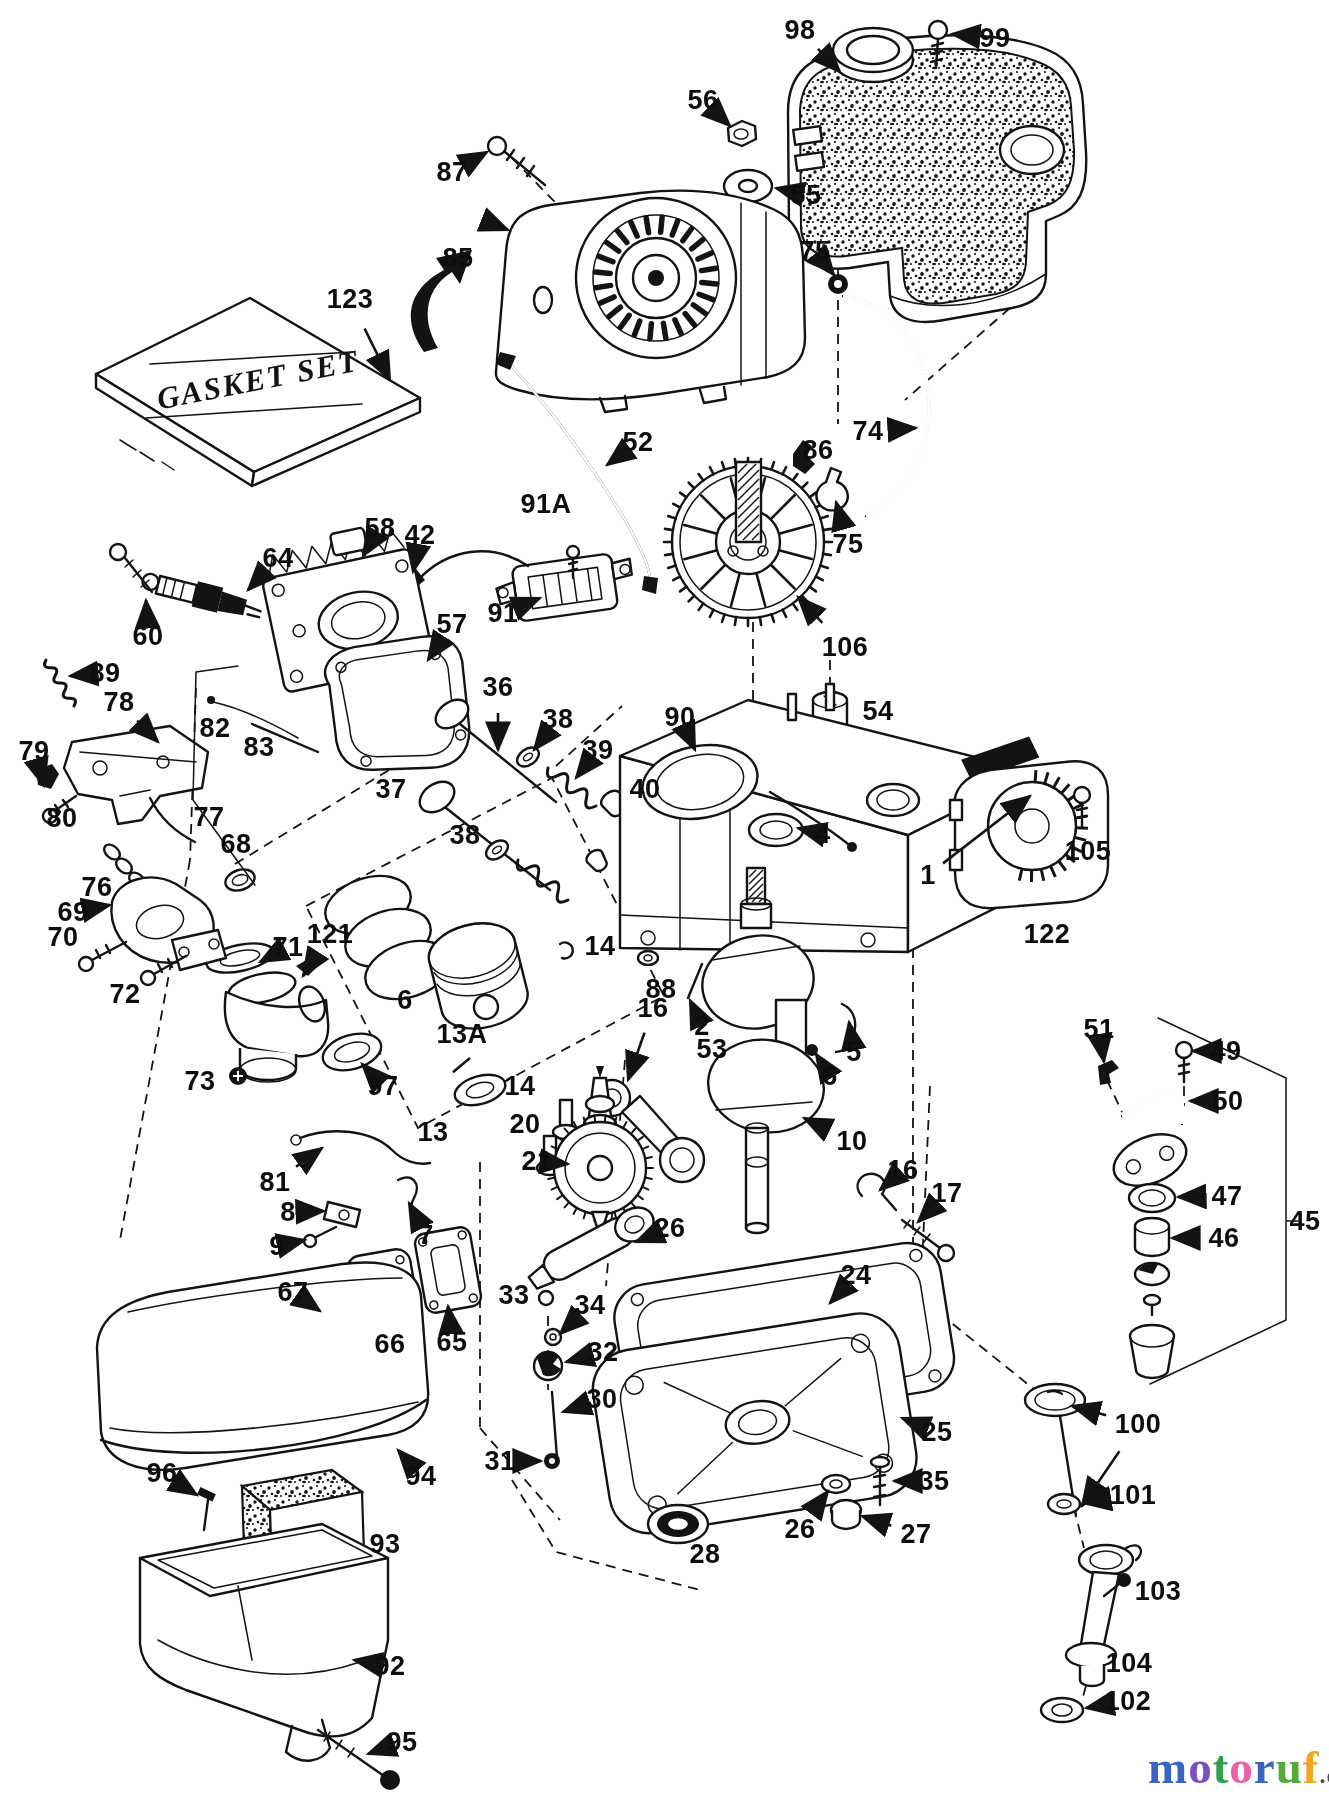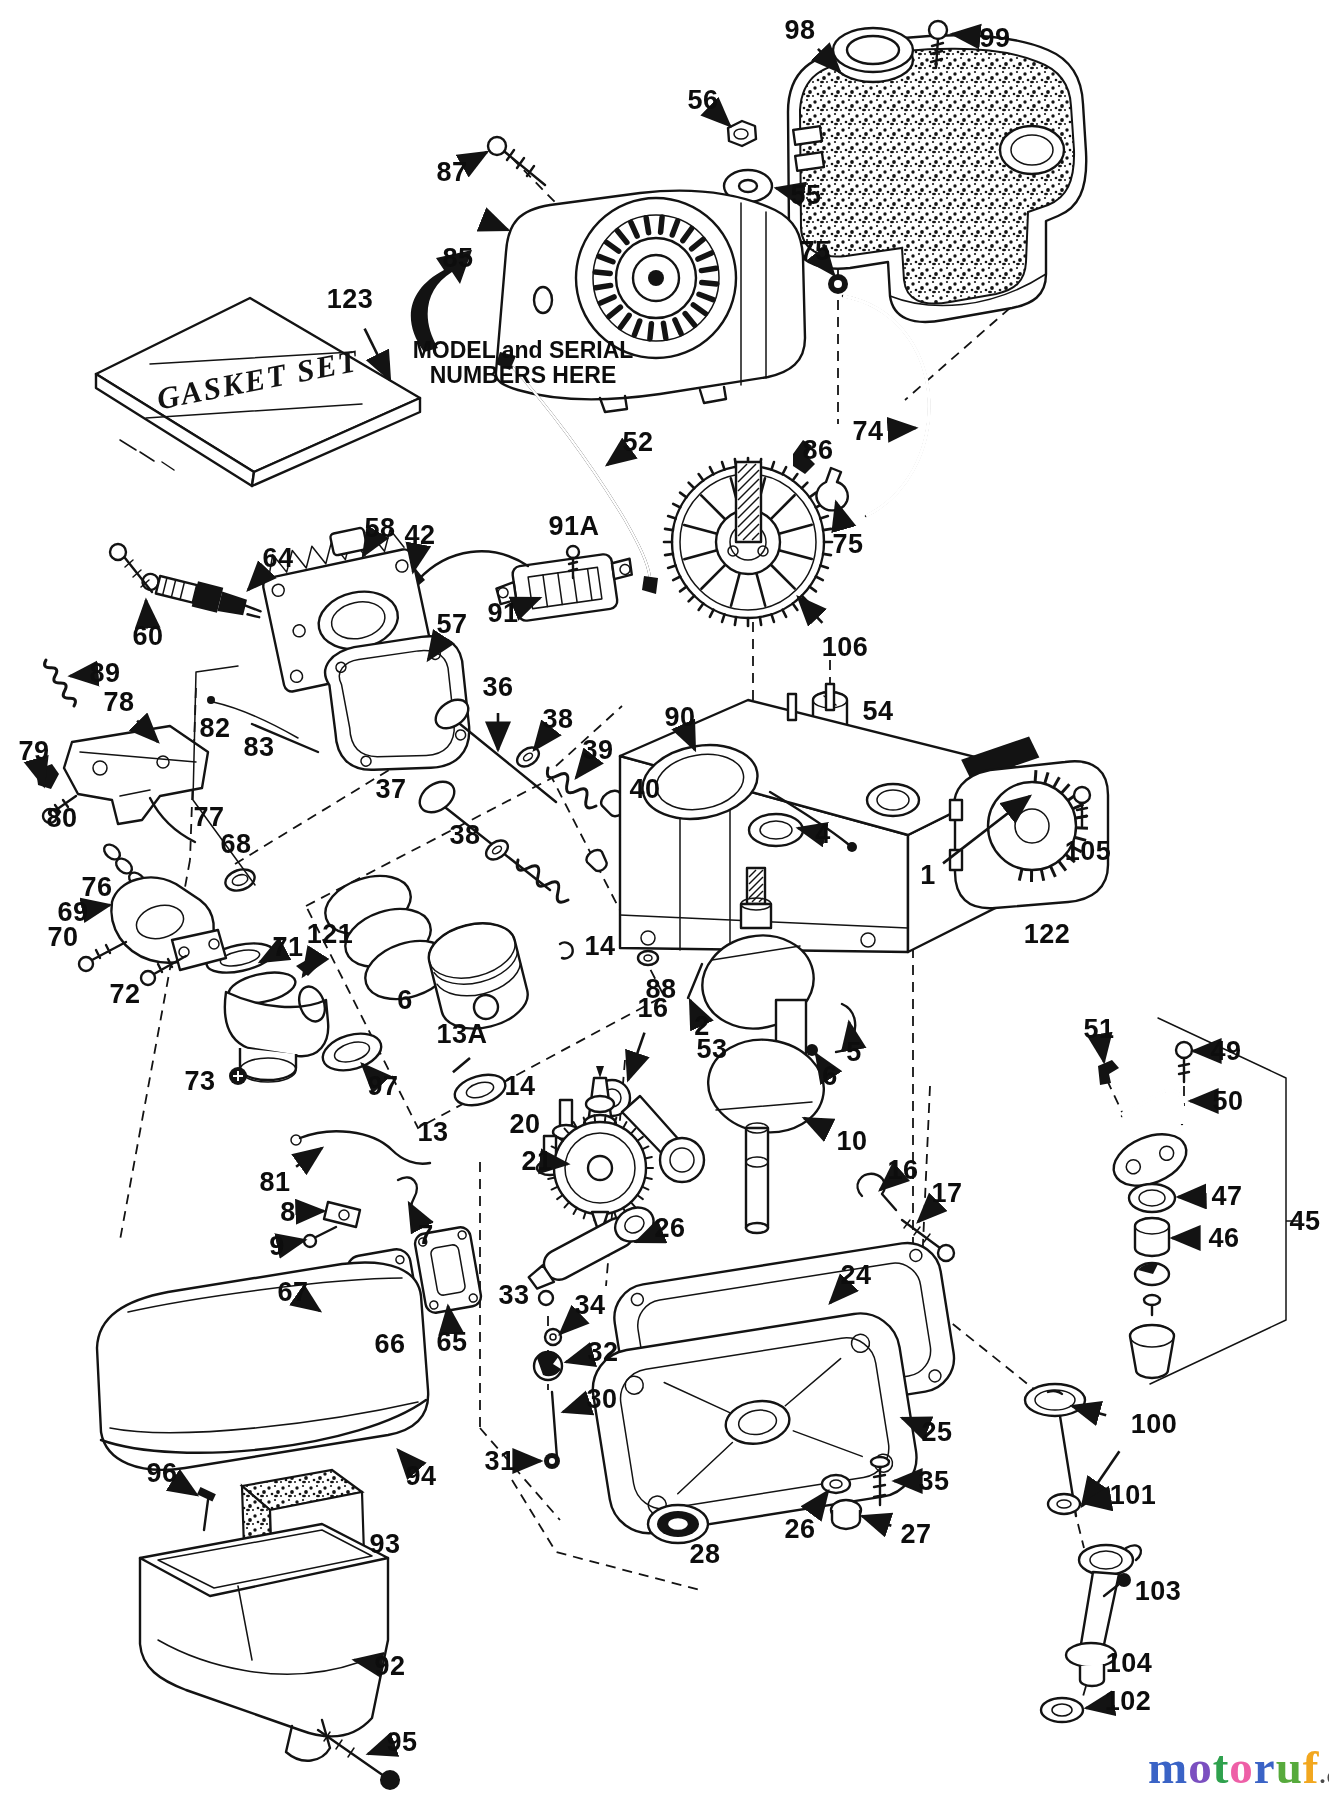--- a/index.html
+++ b/index.html
@@ -807,41 +807,37 @@
         <line x1="891.3342342506867" y1="1525.7780780835621" x2="862" y2="1516" stroke="#131313" stroke-width="2.6" marker-end="url(#ah)"></line>
         <line x1="403.77307906272125" y1="1456.5260893752502" x2="398" y2="1450" stroke="#131313" stroke-width="2.6" marker-end="url(#ah)"></line>
         <line x1="364.35375798036426" y1="1661.7256263300608" x2="354" y2="1660" stroke="#131313" stroke-width="2.6" marker-end="url(#ah)"></line>
         <line x1="1095.4490005135392" y1="1706.4251665810768" x2="1086" y2="1708" stroke="#131313" stroke-width="2.6" marker-end="url(#ah)"></line>
         <line x1="377.4822513268449" y1="1750.6533230611135" x2="368" y2="1754" stroke="#131313" stroke-width="2.6" marker-end="url(#ah)"></line>
         <line x1="449.128780322054" y1="1316.159022898486" x2="448" y2="1306" stroke="#131313" stroke-width="2.6" marker-end="url(#ah)"></line>
       </g>
 </svg>
 
 <div id="gasket-text">GASKET SET</div>
-<div id="model-serial">
-  <div>MODEL and SERIAL</div>
-  <div>NUMBERS HERE</div>
-</div>
 <div id="watermark"><span style="color: rgb(58, 99, 198);">m</span><span style="color: rgb(123, 79, 192);">o</span><span style="color: rgb(47, 161, 77);">t</span><span style="color: rgb(238, 95, 167);">o</span><span style="color: rgb(58, 99, 198);">r</span><span style="color: rgb(87, 170, 60);">u</span><span style="color: rgb(242, 167, 31);">f</span><span class="suffix" style="color: rgb(74, 74, 74);">.de</span></div>
 <div id="labels">
       <div class="part-label" style="left: 800px; top: 30px;">98</div>
       <div class="part-label" style="left: 995px; top: 38px;">99</div>
       <div class="part-label" style="left: 703px; top: 100px;">56</div>
       <div class="part-label" style="left: 452px; top: 172px;">87</div>
       <div class="part-label" style="left: 806px; top: 195px;">55</div>
       <div class="part-label" style="left: 458px; top: 210px; margin-top: 48px;">85</div>
       <div class="part-label" style="left: 815px; top: 251px;">75</div>
       <div class="part-label" style="left: 350px; top: 299px;">123</div>
       <div class="part-label" style="left: 638px; top: 442px;">52</div>
       <div class="part-label" style="left: 868px; top: 431px;">74</div>
       <div class="part-label" style="left: 818px; top: 450px;">86</div>
       <div class="part-label" style="left: 848px; top: 544px;">75</div>
       <div class="part-label" style="left: 380px; top: 528px;">58</div>
       <div class="part-label" style="left: 420px; top: 535px;">42</div>
-      <div class="part-label" style="left: 546px; top: 526px; margin-left: 28px;">91A</div>
+      <div class="part-label" style="left: 546px; top: 504px;">91A</div>
       <div class="part-label" style="left: 278px; top: 558px;">64</div>
       <div class="part-label" style="left: 148px; top: 636px;">60</div>
       <div class="part-label" style="left: 503px; top: 613px;">91</div>
       <div class="part-label" style="left: 845px; top: 647px;">106</div>
       <div class="part-label" style="left: 105px; top: 673px;">89</div>
       <div class="part-label" style="left: 119px; top: 702px;">78</div>
       <div class="part-label" style="left: 452px; top: 624px;">57</div>
       <div class="part-label" style="left: 215px; top: 728px;">82</div>
       <div class="part-label" style="left: 259px; top: 747px;">83</div>
       <div class="part-label" style="left: 498px; top: 687px;">36</div>
@@ -896,21 +892,21 @@
       <div class="part-label" style="left: 277px; top: 1246px;">9</div>
       <div class="part-label" style="left: 426px; top: 1235px;">7</div>
       <div class="part-label" style="left: 856px; top: 1275px;">24</div>
       <div class="part-label" style="left: 293px; top: 1292px;">67</div>
       <div class="part-label" style="left: 514px; top: 1295px;">33</div>
       <div class="part-label" style="left: 590px; top: 1305px;">34</div>
       <div class="part-label" style="left: 602px; top: 1399px;">30</div>
       <div class="part-label" style="left: 603px; top: 1352px;">32</div>
       <div class="part-label" style="left: 500px; top: 1461px;">31</div>
       <div class="part-label" style="left: 937px; top: 1432px;">25</div>
-      <div class="part-label" style="left: 1138px; top: 1424px; margin-left: 16px;">100</div>
+      <div class="part-label" style="left: 1138px; top: 1424px;">100</div>
       <div class="part-label" style="left: 934px; top: 1481px;">35</div>
       <div class="part-label" style="left: 162px; top: 1473px;">96</div>
       <div class="part-label" style="left: 1133px; top: 1495px;">101</div>
       <div class="part-label" style="left: 800px; top: 1529px;">26</div>
       <div class="part-label" style="left: 916px; top: 1534px;">27</div>
       <div class="part-label" style="left: 385px; top: 1544px;">93</div>
       <div class="part-label" style="left: 705px; top: 1554px; text-align: center;">28</div>
       <div class="part-label" style="left: 421px; top: 1476px;">94</div>
       <div class="part-label" style="left: 1158px; top: 1591px;">103</div>
       <div class="part-label" style="left: 390px; top: 1666px;">92</div>

